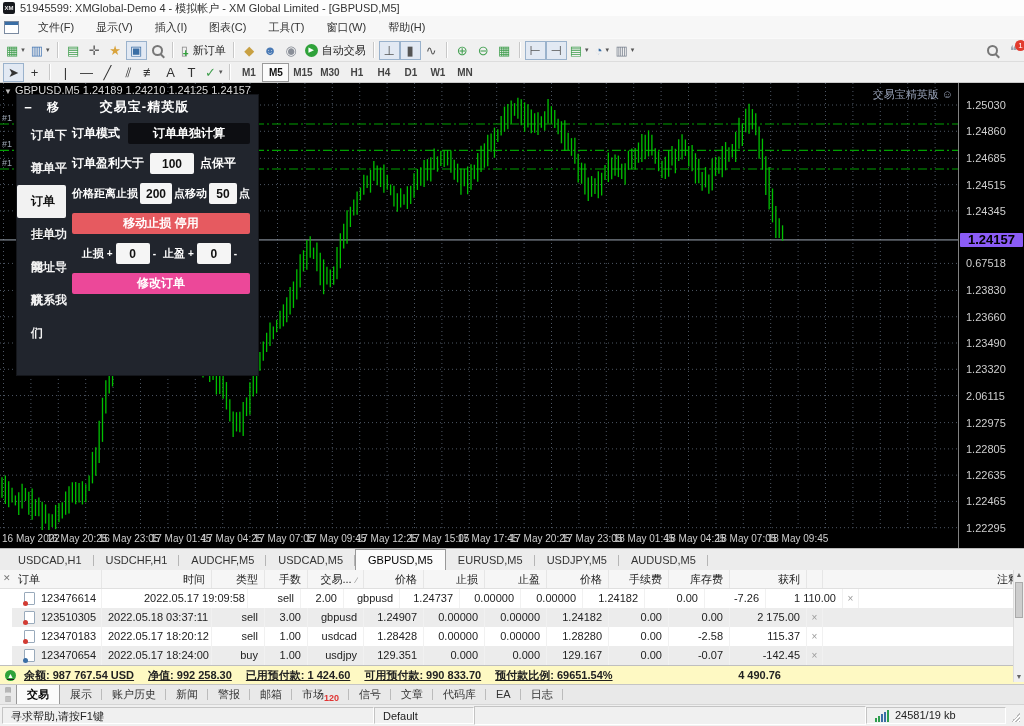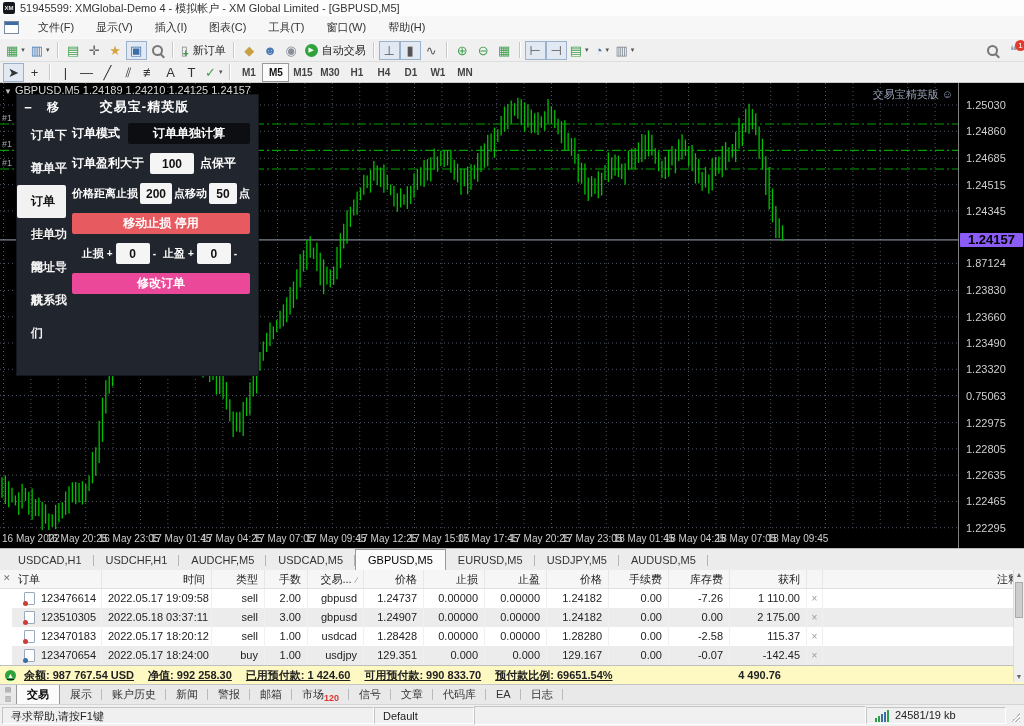--- a/index.html
+++ b/index.html
@@ -567,26 +567,26 @@
         <line x1="779.2000000000032" y1="135.36266355306537" x2="779.2000000000032" y2="155.12126053853095" stroke="#00C000" stroke-width="1.3"></line>
         <line x1="782.5500000000033" y1="142.3048627046877" x2="782.5500000000033" y2="157.83434973381839" stroke="#00C000" stroke-width="1.3"></line>
       </svg>
   <div class="ordfrag" style="left: 2px; top: 30.0099px;">#1</div><div class="ordfrag" style="left: 2px; top: 56.2838px;">#1</div><div class="ordfrag" style="left: 2px; top: 74.9846px;">#1</div></div>
   <div class="paxis" id="paxis">
       <div class="ptick" style="top: 16px;">1.25030</div>
       <div class="ptick" style="top: 42.2739px;">1.24860</div>
       <div class="ptick" style="top: 69.3205px;">1.24685</div>
       <div class="ptick" style="top: 95.5943px;">1.24515</div>
       <div class="ptick" style="top: 121.868px;">1.24345</div>
-      <div class="ptick" style="top: 174.416px;">1.87124</div>
+      <div class="ptick" style="top: 174.416px;">0.67518</div>
       <div class="ptick" style="top: 201.463px;">1.23830</div>
       <div class="ptick" style="top: 227.736px;">1.23660</div>
       <div class="ptick" style="top: 254.01px;">1.23490</div>
       <div class="ptick" style="top: 280.284px;">1.23320</div>
-      <div class="ptick" style="top: 306.558px;">0.75063</div>
+      <div class="ptick" style="top: 306.558px;">2.06115</div>
       <div class="ptick" style="top: 333.605px;">1.22975</div>
       <div class="ptick" style="top: 359.878px;">1.22805</div>
       <div class="ptick" style="top: 386.152px;">1.22635</div>
       <div class="ptick" style="top: 412.426px;">1.22465</div>
       <div class="ptick" style="top: 438.7px;">1.22295</div>
       <div class="pcur" style="top: 149.924px; height: 14px; line-height: 14px;">1.24157</div>
     </div>
   <div class="taxis" id="taxis">
       <div class="ttick first" style="left: 2px;">16 May 2022</div>
       <div class="ttick" style="left: 77px;">16 May 20:25</div>
@@ -688,21 +688,21 @@
         <div class="tcell" style="width: 203px; flex: 0 0 203px;">注释</div>
       </div>
     <div id="termRows" style="padding-left:12px;">
         <div class="trow">
           <div class="tcell left" style="width: 90px; flex: 0 0 90px;">
             <span class="docic">
               <span class="dot" style="background: rgb(210, 59, 51);"></span>
             </span>
             <span>123476614</span>
           </div>
-          <div class="tcell" style="width: 110px; flex: 0 0 110px;">2022.05.17 19:09:58</div>
+          <div class="tcell" style="width: 110px; flex: 0 0 110px; margin-left: 36px;">2022.05.17 19:09:58</div>
           <div class="tcell" style="width: 53px; flex: 0 0 53px;">sell</div>
           <div class="tcell" style="width: 43px; flex: 0 0 43px;">2.00</div>
           <div class="tcell" style="width: 56px; flex: 0 0 56px;">gbpusd</div>
           <div class="tcell" style="width: 60px; flex: 0 0 60px;">1.24737</div>
           <div class="tcell" style="width: 61px; flex: 0 0 61px;">0.00000</div>
           <div class="tcell" style="width: 62px; flex: 0 0 62px;">0.00000</div>
           <div class="tcell" style="width: 62px; flex: 0 0 62px;">1.24182</div>
           <div class="tcell" style="width: 60px; flex: 0 0 60px;">0.00</div>
           <div class="tcell" style="width: 61px; flex: 0 0 61px;">-7.26</div>
           <div class="tcell" style="width: 77px; flex: 0 0 77px;">1 110.00</div>

